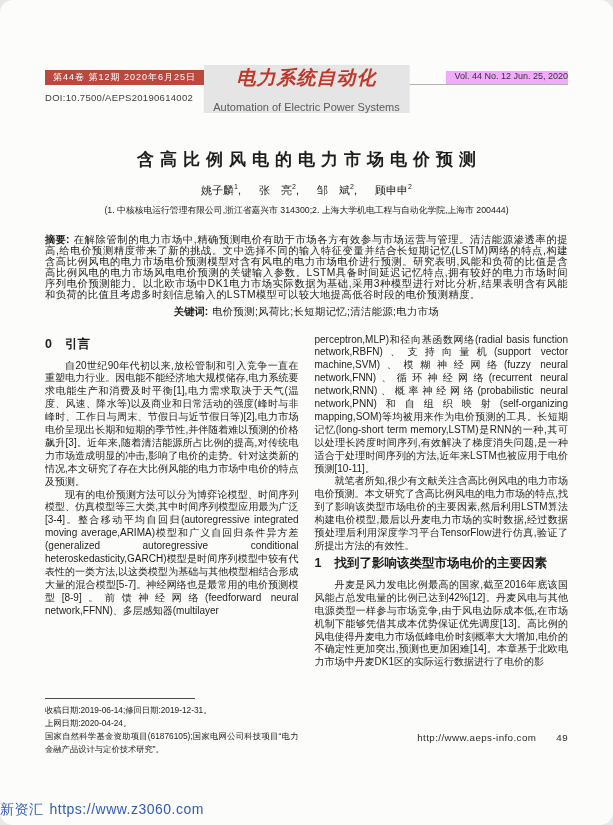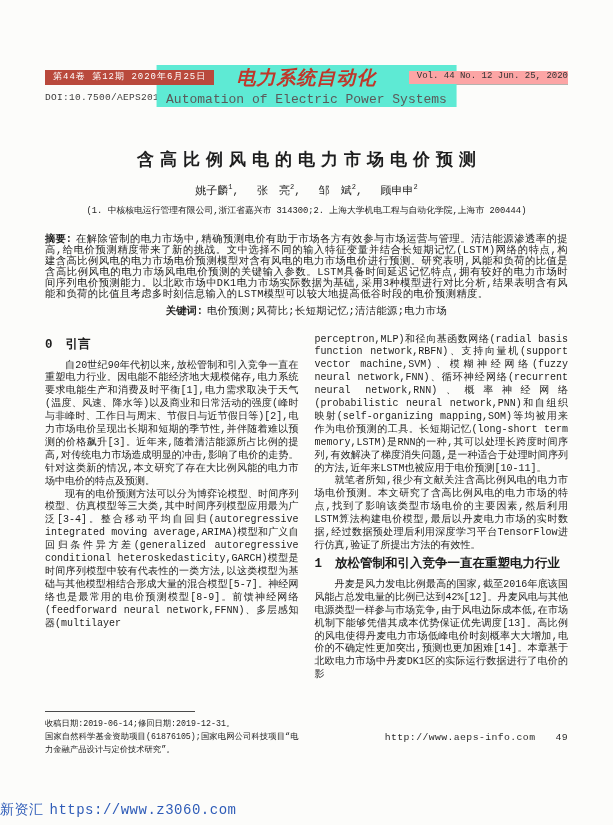--- a/index.html
+++ b/index.html
@@ -2,42 +2,43 @@
 <html><head>
 <meta charset="utf-8">
 <style>
   * { margin:0; padding:0; box-sizing:border-box; }
   html,body { background:#e8e8e8; }
   .page {
     position:relative;
     width:613px; height:825px;
     margin:0 auto;
     background:#fcfcfa;
-    font-family:Liberation Mono, monospace;
+    font-family:Liberation Sans, sans-serif;
     color:#1d1d1d;
     overflow:hidden;
+    border-radius:13px;
   }
   .content { padding:0 45px; }
 
   
   .header { position:relative; margin:68px 45px 0; height:42px; }
   .issue-badge {
     position:absolute; left:0; top:2px; z-index:3;
     background:#b9493c; color:#fff;
     font-size:9px; line-height:13px; padding:1px 8px; letter-spacing:1px;
   }
   .header-line { position:absolute; left:163px; right:0; top:16px; height:1px; background:#b5b2ae; z-index:1; }
   .doi { position:absolute; left:0; top:24px; font-size:9.5px; color:#3c3c3c; letter-spacing:0.3px; }
   .logo-block {
     position:absolute; left:50%; top:-3px; transform:translateX(-50%);
-    background:#5eead4; padding:0 10px; text-align:center; z-index:2;
+    background:#e5e5e5; padding:0 10px; text-align:center; z-index:2;
   }
   .logo-cn { color:#c0372a; font-size:19px; font-weight:bold; font-style:italic; letter-spacing:1px; white-space:nowrap; }
-  .logo-en { font-size:13px; color:#5a5a5a; margin-top:1px; white-space:nowrap; }
-  .vol-info { position:absolute; right:0; top:3px; z-index:2; font-size:9px; color:#333; background:#fca5a5; padding:0 0 3px 8px; }
+  .logo-en { font-size:11px; color:#5a5a5a; margin-top:10px; white-space:nowrap; }
+  .vol-info { position:absolute; right:0; top:3px; z-index:2; font-size:9px; color:#333; background:#f0abfc; padding:0 0 3px 8px; }
 
   
   .title { margin-top:38px; text-align:center; font-size:17px; font-weight:bold; letter-spacing:6px; text-indent:6px; }
   .authors { margin-top:12px; text-align:center; font-size:11px; }
   .author { margin:0 9px; white-space:nowrap; }
   .author sup { font-size:7px; }
   .affiliation { margin-top:7px; text-align:center; font-size:8.8px; color:#222; }
 
   
   .abstract { margin-top:17px; font-size:10.3px; line-height:11px; text-align:justify; letter-spacing:0.4px; }
@@ -101,29 +102,30 @@
       <div class="col">
         <div class="sec-heading">
           <span class="sec-num">0</span><span>引言</span>
         </div>
         <p>自20世纪90年代初以来,放松管制和引入竞争一直在重塑电力行业。因电能不能经济地大规模储存,电力系统要求电能生产和消费及时平衡[1],电力需求取决于天气(温度、风速、降水等)以及商业和日常活动的强度(峰时与非峰时、工作日与周末、节假日与近节假日等)[2],电力市场电价呈现出长期和短期的季节性,并伴随着难以预测的价格飙升[3]。近年来,随着清洁能源所占比例的提高,对传统电力市场造成明显的冲击,影响了电价的走势。针对这类新的情况,本文研究了存在大比例风能的电力市场中电价的特点及预测。</p>
         <p>现有的电价预测方法可以分为博弈论模型、时间序列模型、仿真模型等三大类,其中时间序列模型应用最为广泛[3-4]。整合移动平均自回归(autoregressive integrated moving average,ARIMA)模型和广义自回归条件异方差(generalized autoregressive conditional heteroskedasticity,GARCH)模型是时间序列模型中较有代表性的一类方法,以这类模型为基础与其他模型相结合形成大量的混合模型[5-7]。神经网络也是最常用的电价预测模型[8-9]。前馈神经网络(feedforward neural network,FFNN)、多层感知器(multilayer</p>
 
         <div class="footnote-block">
           <div class="fn-rule"></div>
           <div>收稿日期:2019-06-14;修回日期:2019-12-31。</div>
+          <div>上网日期:2020-04-24。</div>
           <div>国家自然科学基金资助项目(61876105);国家电网公司科技项目“电力金融产品设计与定价技术研究”。</div>
         </div>
       </div>
 
       <div class="col">
         <p class="no-indent">perceptron,MLP)和径向基函数网络(radial basis function network,RBFN)、支持向量机(support vector machine,SVM)、模糊神经网络(fuzzy neural network,FNN)、循环神经网络(recurrent neural network,RNN)、概率神经网络(probabilistic neural network,PNN)和自组织映射(self-organizing mapping,SOM)等均被用来作为电价预测的工具。长短期记忆(long-short term memory,LSTM)是RNN的一种,其可以处理长跨度时间序列,有效解决了梯度消失问题,是一种适合于处理时间序列的方法,近年来LSTM也被应用于电价预测[10-11]。</p>
         <p>就笔者所知,很少有文献关注含高比例风电的电力市场电价预测。本文研究了含高比例风电的电力市场的特点,找到了影响该类型市场电价的主要因素,然后利用LSTM算法构建电价模型,最后以丹麦电力市场的实时数据,经过数据预处理后利用深度学习平台TensorFlow进行仿真,验证了所提出方法的有效性。</p>
         <div class="sec-heading">
-          <span class="sec-num">1</span><span>放松管制和引入竞争一直在重塑电力行业</span>
+          <span class="sec-num">1</span><span>找到了影响该类型市场电价的主要因素</span>
         </div>
         <p>丹麦是风力发电比例最高的国家,截至2016年底该国风能占总发电量的比例已达到42%[12]。丹麦风电与其他电源类型一样参与市场竞争,由于风电边际成本低,在市场机制下能够凭借其成本优势保证优先调度[13]。高比例的风电使得丹麦电力市场低峰电价时刻概率大大增加,电价的不确定性更加突出,预测也更加困难[14]。本章基于北欧电力市场中丹麦DK1区的实际运行数据进行了电价的影</p>
 
         <div class="page-footer">
           <span class="footer-url">http://www.aeps-info.com</span><span class="page-num">49</span>
         </div>
       </div>
 
     </div>
   </div>

